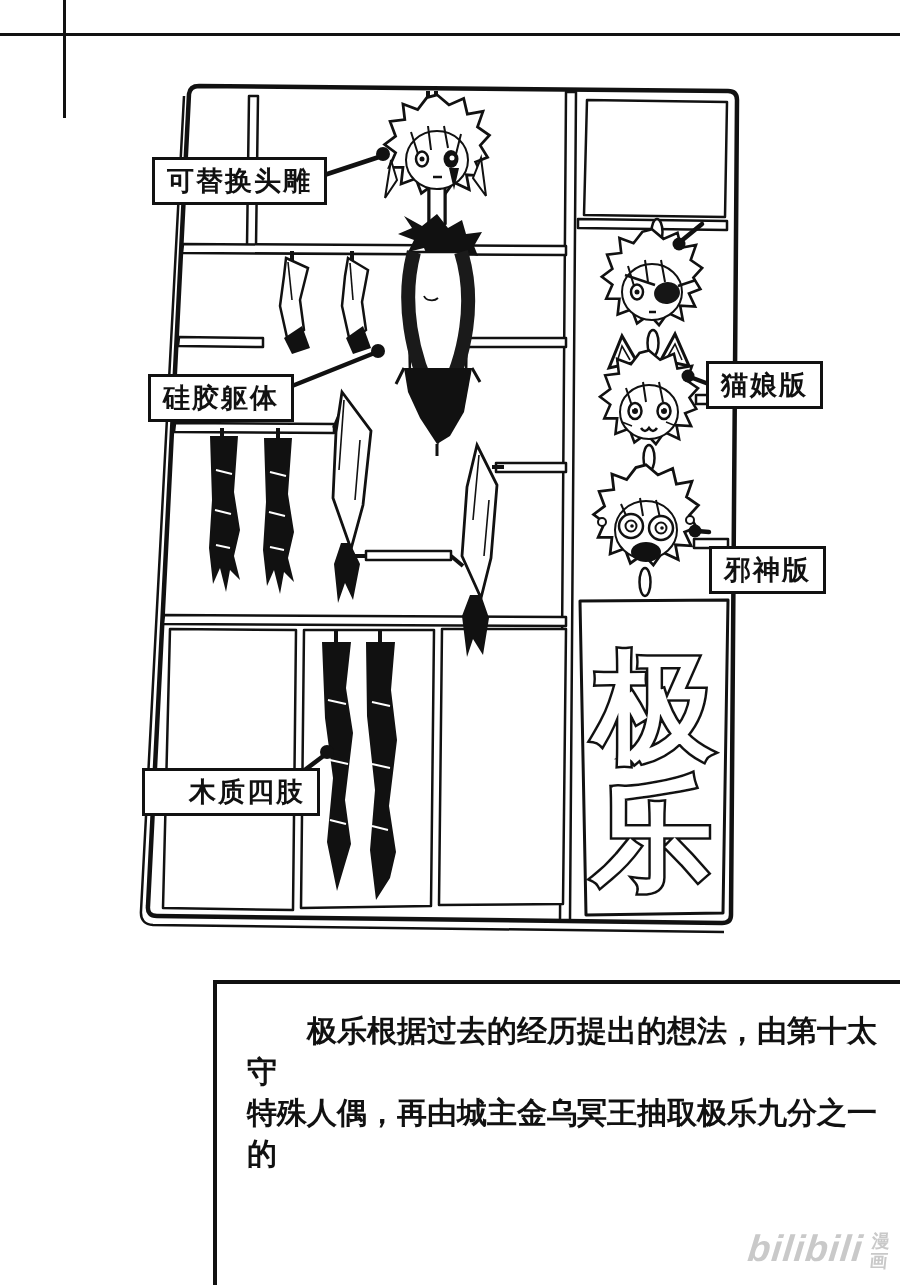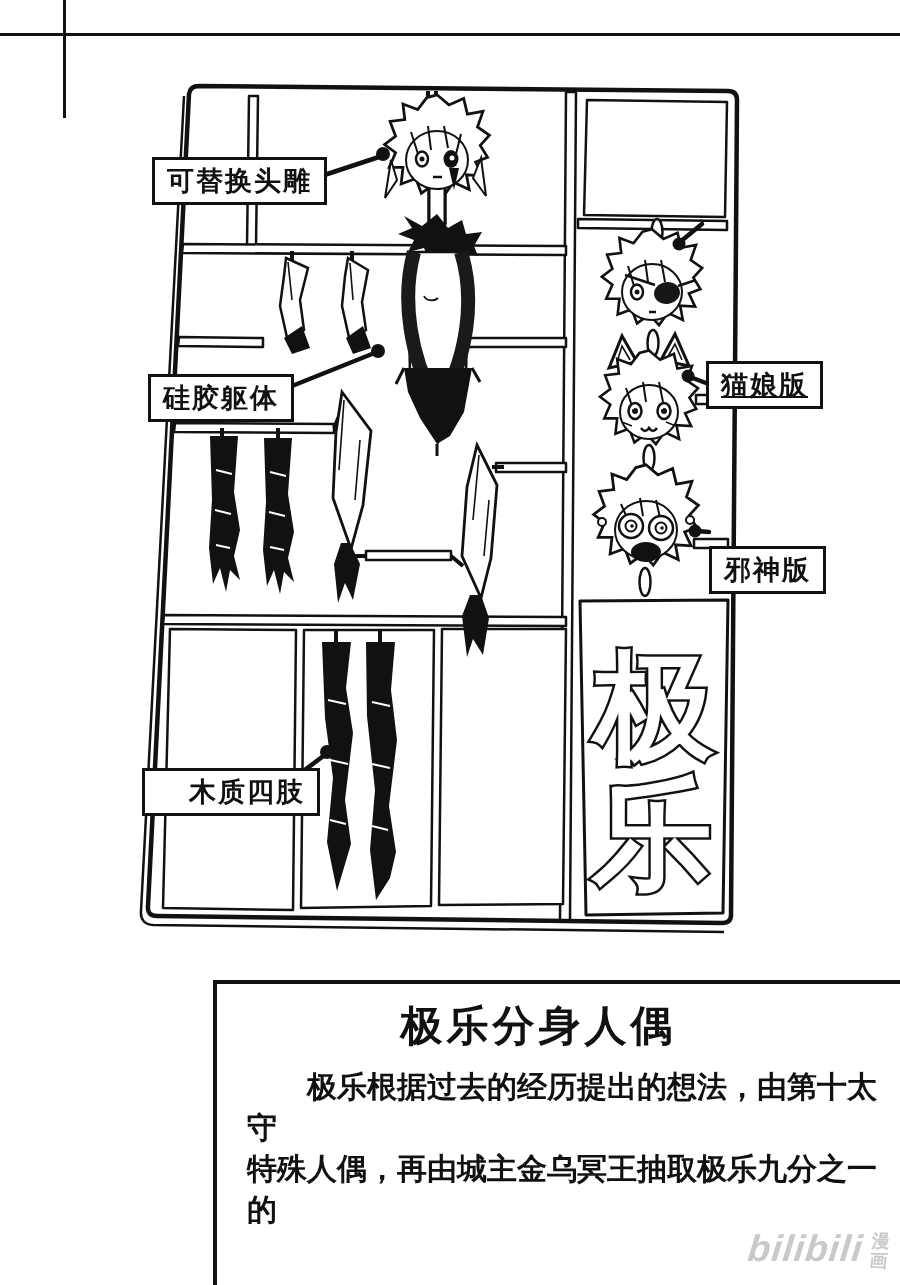--- a/index.html
+++ b/index.html
@@ -222,25 +222,24 @@
       <circle cx="327" cy="752" r="7"></circle>
       <circle cx="679" cy="244" r="6.5"></circle>
       <circle cx="688" cy="376" r="6.5"></circle>
       <circle cx="695" cy="531" r="6.5"></circle>
     </g>
   </svg>
 
   <div class="callout" style="left:148px;top:374px;">硅胶躯体</div>
   <div class="callout" style="left:152px;top:157px;">可替换头雕</div>
   <div class="callout" style="left:142px;top:768px;padding-left:44px;">木质四肢</div>
-  <div class="callout" style="left:706px;top:361px;text-decoration:underline;">猫娘版</div>
+  <div class="callout" style="left:706px;top:361px;">猫娘版</div>
   <div class="callout" style="left:709px;top:511px;margin-top:35px;">邪神版</div>
 
   <div class="infobox">
-    <div class="title">极乐分身人偶</div>
     <div class="bodytext">
       <div class="line indent">极乐根据过去的经历提出的想法，由第十太守</div>
       <div class="line">特殊人偶，再由城主金乌冥王抽取极乐九分之一的</div>
 
     </div>
   </div>
 
   <div class="watermark">
     <span class="brand">bilibili</span>
     <span class="suffix">漫画</span>

